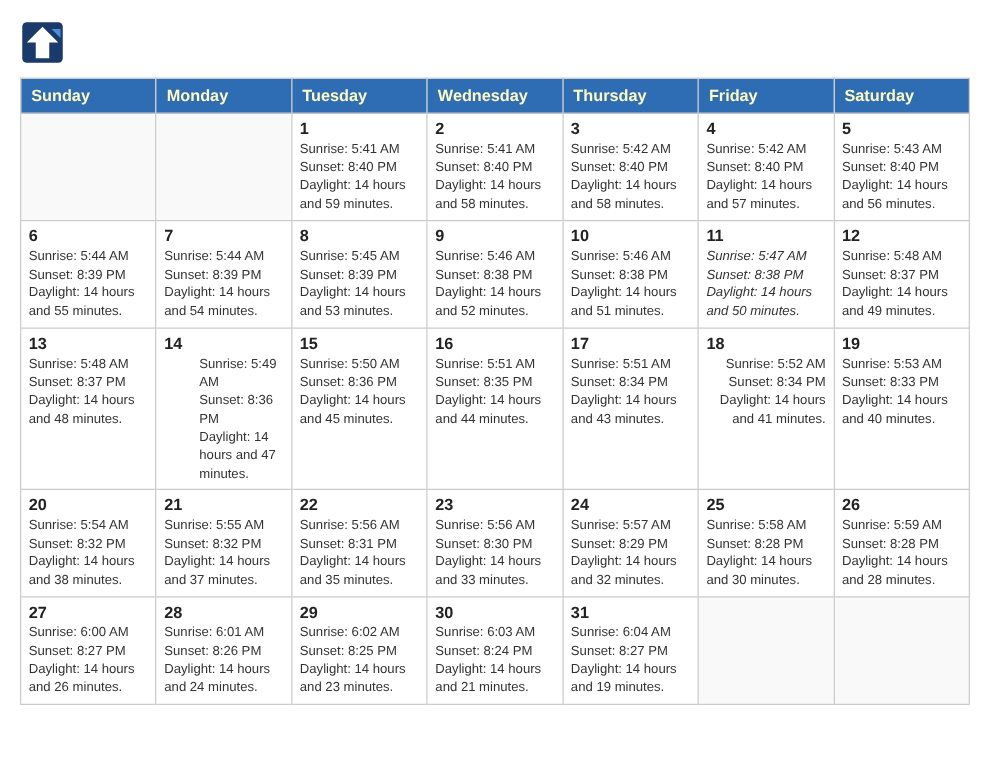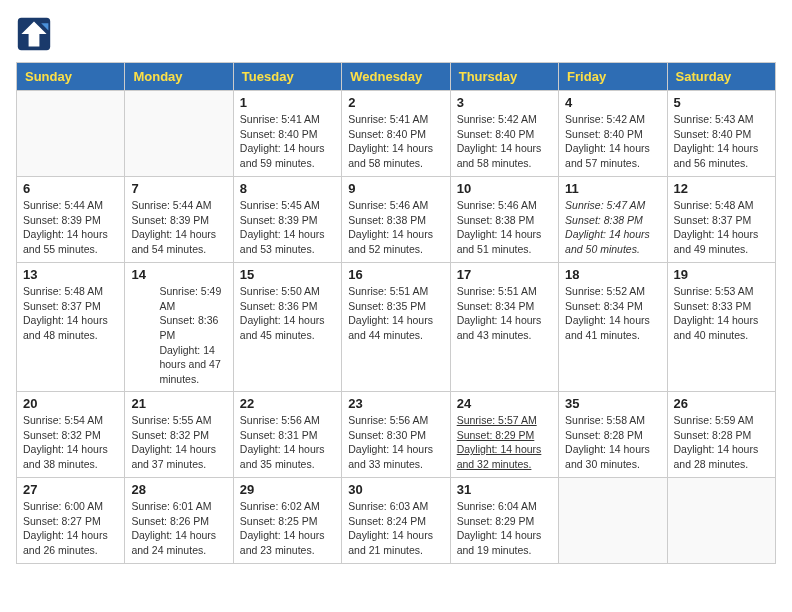--- a/index.html
+++ b/index.html
@@ -39,21 +39,21 @@
       color: #333;
       font-weight: normal;
     }
     table {
       width: 100%;
       border-collapse: collapse;
       font-size: 11px;
     }
     thead th {
       background-color: #2e6db4;
-      color: #fde047;
+      color: #fef9c3;
       font-size: 13px;
       font-weight: bold;
       padding: 6px 8px;
       text-align: left;
       border: 1px solid #ccc;
     }
     td {
       border: 1px solid #ccc;
       vertical-align: top;
       padding: 4px 6px;
@@ -218,21 +218,21 @@
 Daylight: 14 hours and 44 minutes.</div>
         </td>
         <td>
           <div class="day-num">17</div>
           <div class="day-info" style="white-space: pre-line;">Sunrise: 5:51 AM
 Sunset: 8:34 PM
 Daylight: 14 hours and 43 minutes.</div>
         </td>
         <td>
           <div class="day-num">18</div>
-          <div class="day-info" style="white-space: pre-line;">Sunrise: 5:52 AM
+          <div class="day-info" style="white-space: pre-line; text-align: right;">Sunrise: 5:52 AM
 Sunset: 8:34 PM
 Daylight: 14 hours and 41 minutes.</div>
         </td>
         <td>
           <div class="day-num">19</div>
           <div class="day-info" style="white-space: pre-line;">Sunrise: 5:53 AM
 Sunset: 8:33 PM
 Daylight: 14 hours and 40 minutes.</div>
         </td>
       </tr>
@@ -256,26 +256,26 @@
 Daylight: 14 hours and 35 minutes.</div>
         </td>
         <td>
           <div class="day-num">23</div>
           <div class="day-info" style="white-space: pre-line;">Sunrise: 5:56 AM
 Sunset: 8:30 PM
 Daylight: 14 hours and 33 minutes.</div>
         </td>
         <td>
           <div class="day-num">24</div>
-          <div class="day-info" style="white-space: pre-line; text-decoration: underline;">Sunrise: 5:57 AM
+          <div class="day-info" style="white-space: pre-line;">Sunrise: 5:57 AM
 Sunset: 8:29 PM
 Daylight: 14 hours and 32 minutes.</div>
         </td>
         <td>
-          <div class="day-num">35</div>
+          <div class="day-num">25</div>
           <div class="day-info" style="white-space: pre-line;">Sunrise: 5:58 AM
 Sunset: 8:28 PM
 Daylight: 14 hours and 30 minutes.</div>
         </td>
         <td>
           <div class="day-num">26</div>
           <div class="day-info" style="white-space: pre-line;">Sunrise: 5:59 AM
 Sunset: 8:28 PM
 Daylight: 14 hours and 28 minutes.</div>
         </td>
@@ -301,20 +301,20 @@
         </td>
         <td>
           <div class="day-num">30</div>
           <div class="day-info" style="white-space: pre-line;">Sunrise: 6:03 AM
 Sunset: 8:24 PM
 Daylight: 14 hours and 21 minutes.</div>
         </td>
         <td>
           <div class="day-num">31</div>
           <div class="day-info" style="white-space: pre-line;">Sunrise: 6:04 AM
-Sunset: 8:29 PM
+Sunset: 8:27 PM
 Daylight: 14 hours and 19 minutes.</div>
         </td>
         <td class="empty"></td>
         <td class="empty"></td>
       </tr>
     </tbody>
 </table>
 
 </body></html>

